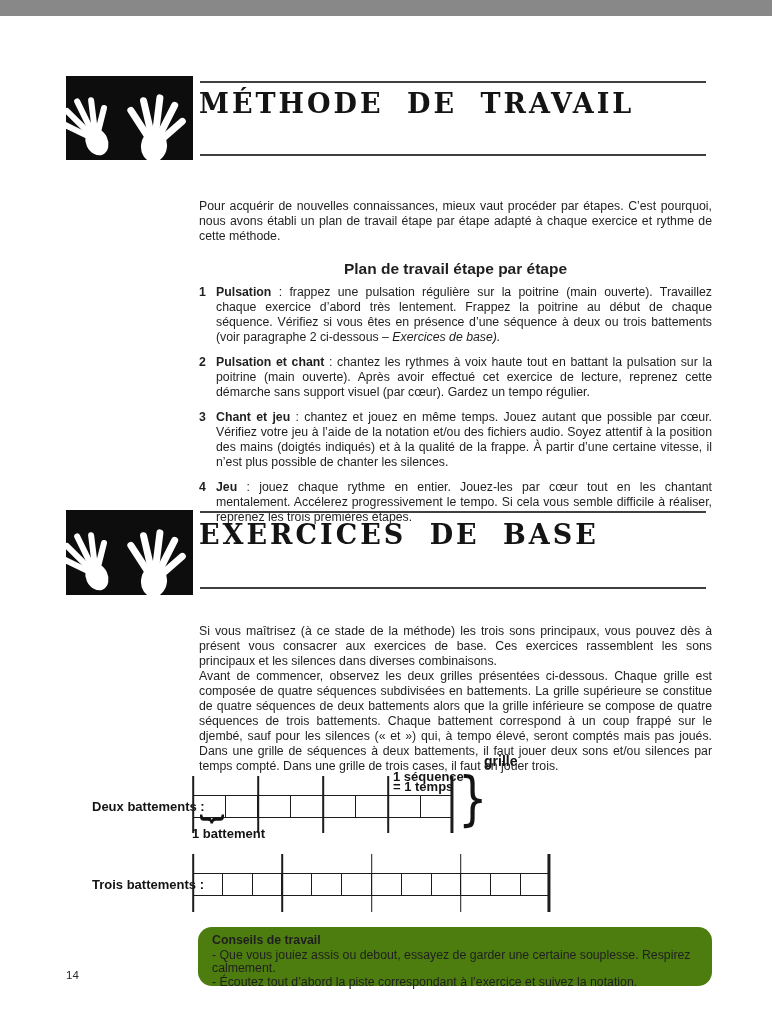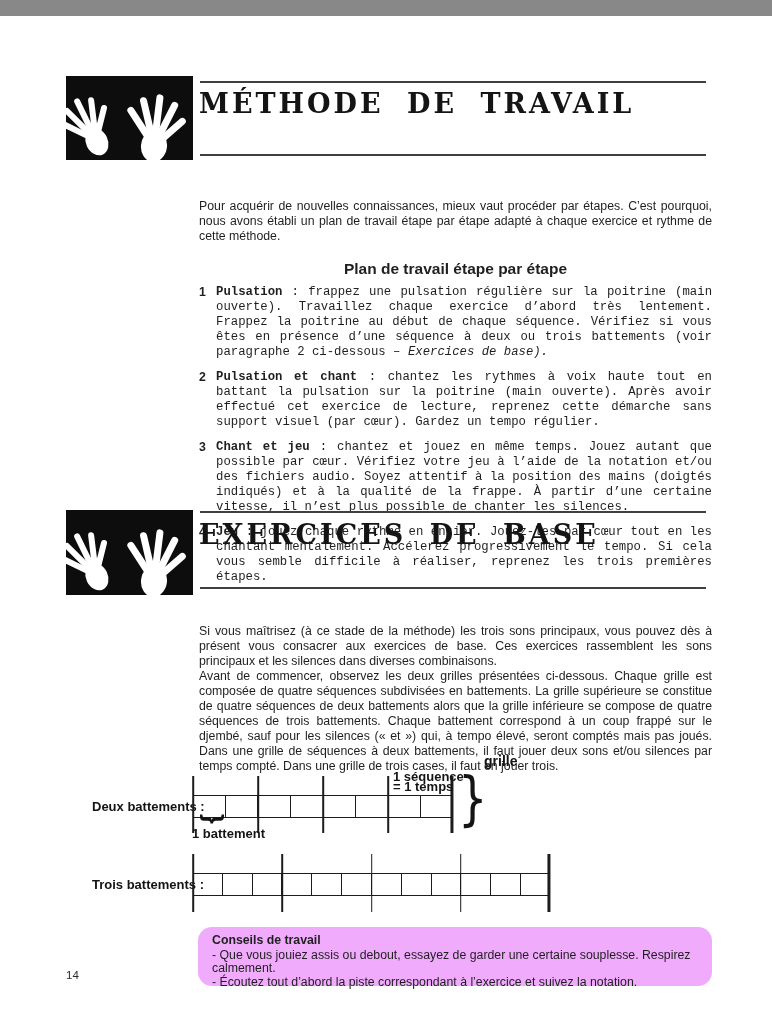--- a/index.html
+++ b/index.html
@@ -18,38 +18,38 @@
     font-size:27px;letter-spacing:3px;word-spacing:11px;
     color:#141414;white-space:nowrap;transform:scaleY(1.05);transform-origin:left top;
   }
   
   .col{position:absolute;left:199px;width:513px;font-size:12.3px;line-height:15px;text-align:justify;}
   .col p{margin:0;}
   .heading{font-size:15.5px;font-weight:700;margin:15px 0 7px 0;text-align:center;line-height:19px;}
   .steps{margin:0;}
   .step{display:flex;margin:0 0 10px 0;}
   .step-num{flex:0 0 17px;font-weight:700;}
-  .step-text{flex:1;margin:0;text-align:justify;font-family:Liberation Mono, monospace;}
+  .step-text{flex:1;margin:0;text-align:justify;}
   .p2{margin-top:13px;}
   
   .grid-label{position:absolute;font-size:13px;font-weight:700;white-space:nowrap;color:#141414;}
   .beat-grid{position:absolute;}
   .grid-row{position:absolute;left:0;right:0;top:19px;height:21px;
     border-top:1.5px solid #1c1c1c;border-bottom:1.5px solid #1c1c1c;display:flex;}
   .grid-cell{flex:1;border-right:1.4px solid #1c1c1c;}
   .grid-cell:last-child{border-right:none;}
   .seq-line{position:absolute;top:0;bottom:0;width:1.6px;background:#1c1c1c;transform:translateX(-50%);}
   .seq-line-end{width:3.2px;transform:translateX(-80%);}
   .tiny{position:absolute;font-size:13px;font-weight:700;line-height:10px;color:#141414;white-space:nowrap;}
   .underbrace{position:absolute;left:195px;top:788px;width:30px;height:30px;line-height:30px;
     text-align:center;font-size:26px;font-weight:700;transform:rotate(-90deg);color:#141414;}
   .grille-brace{position:absolute;left:458px;top:754px;font-family:"DejaVu Sans", sans-serif;
     font-size:58px;line-height:58px;font-weight:400;color:#141414;transform:scaleX(0.8);transform-origin:left top;}
   
-  .tips-box{position:absolute;left:198px;top:911px;width:514px;height:59px;background:#f0abfc;
+  .tips-box{position:absolute;left:198px;top:911px;width:514px;height:59px;background:#4d7c0f;
     border-radius:14px;box-sizing:border-box;padding:7px 14px;font-size:12.3px;line-height:13.5px;}
   .tips-title{font-weight:700;margin:0 0 1px 0;}
   .tip-item{margin:0;}
   .page-num{position:absolute;left:66px;top:953px;font-size:11.5px;color:#2a2a2a;}
 </style>
 </head>
 <body>
 
 <div class="page">
 

